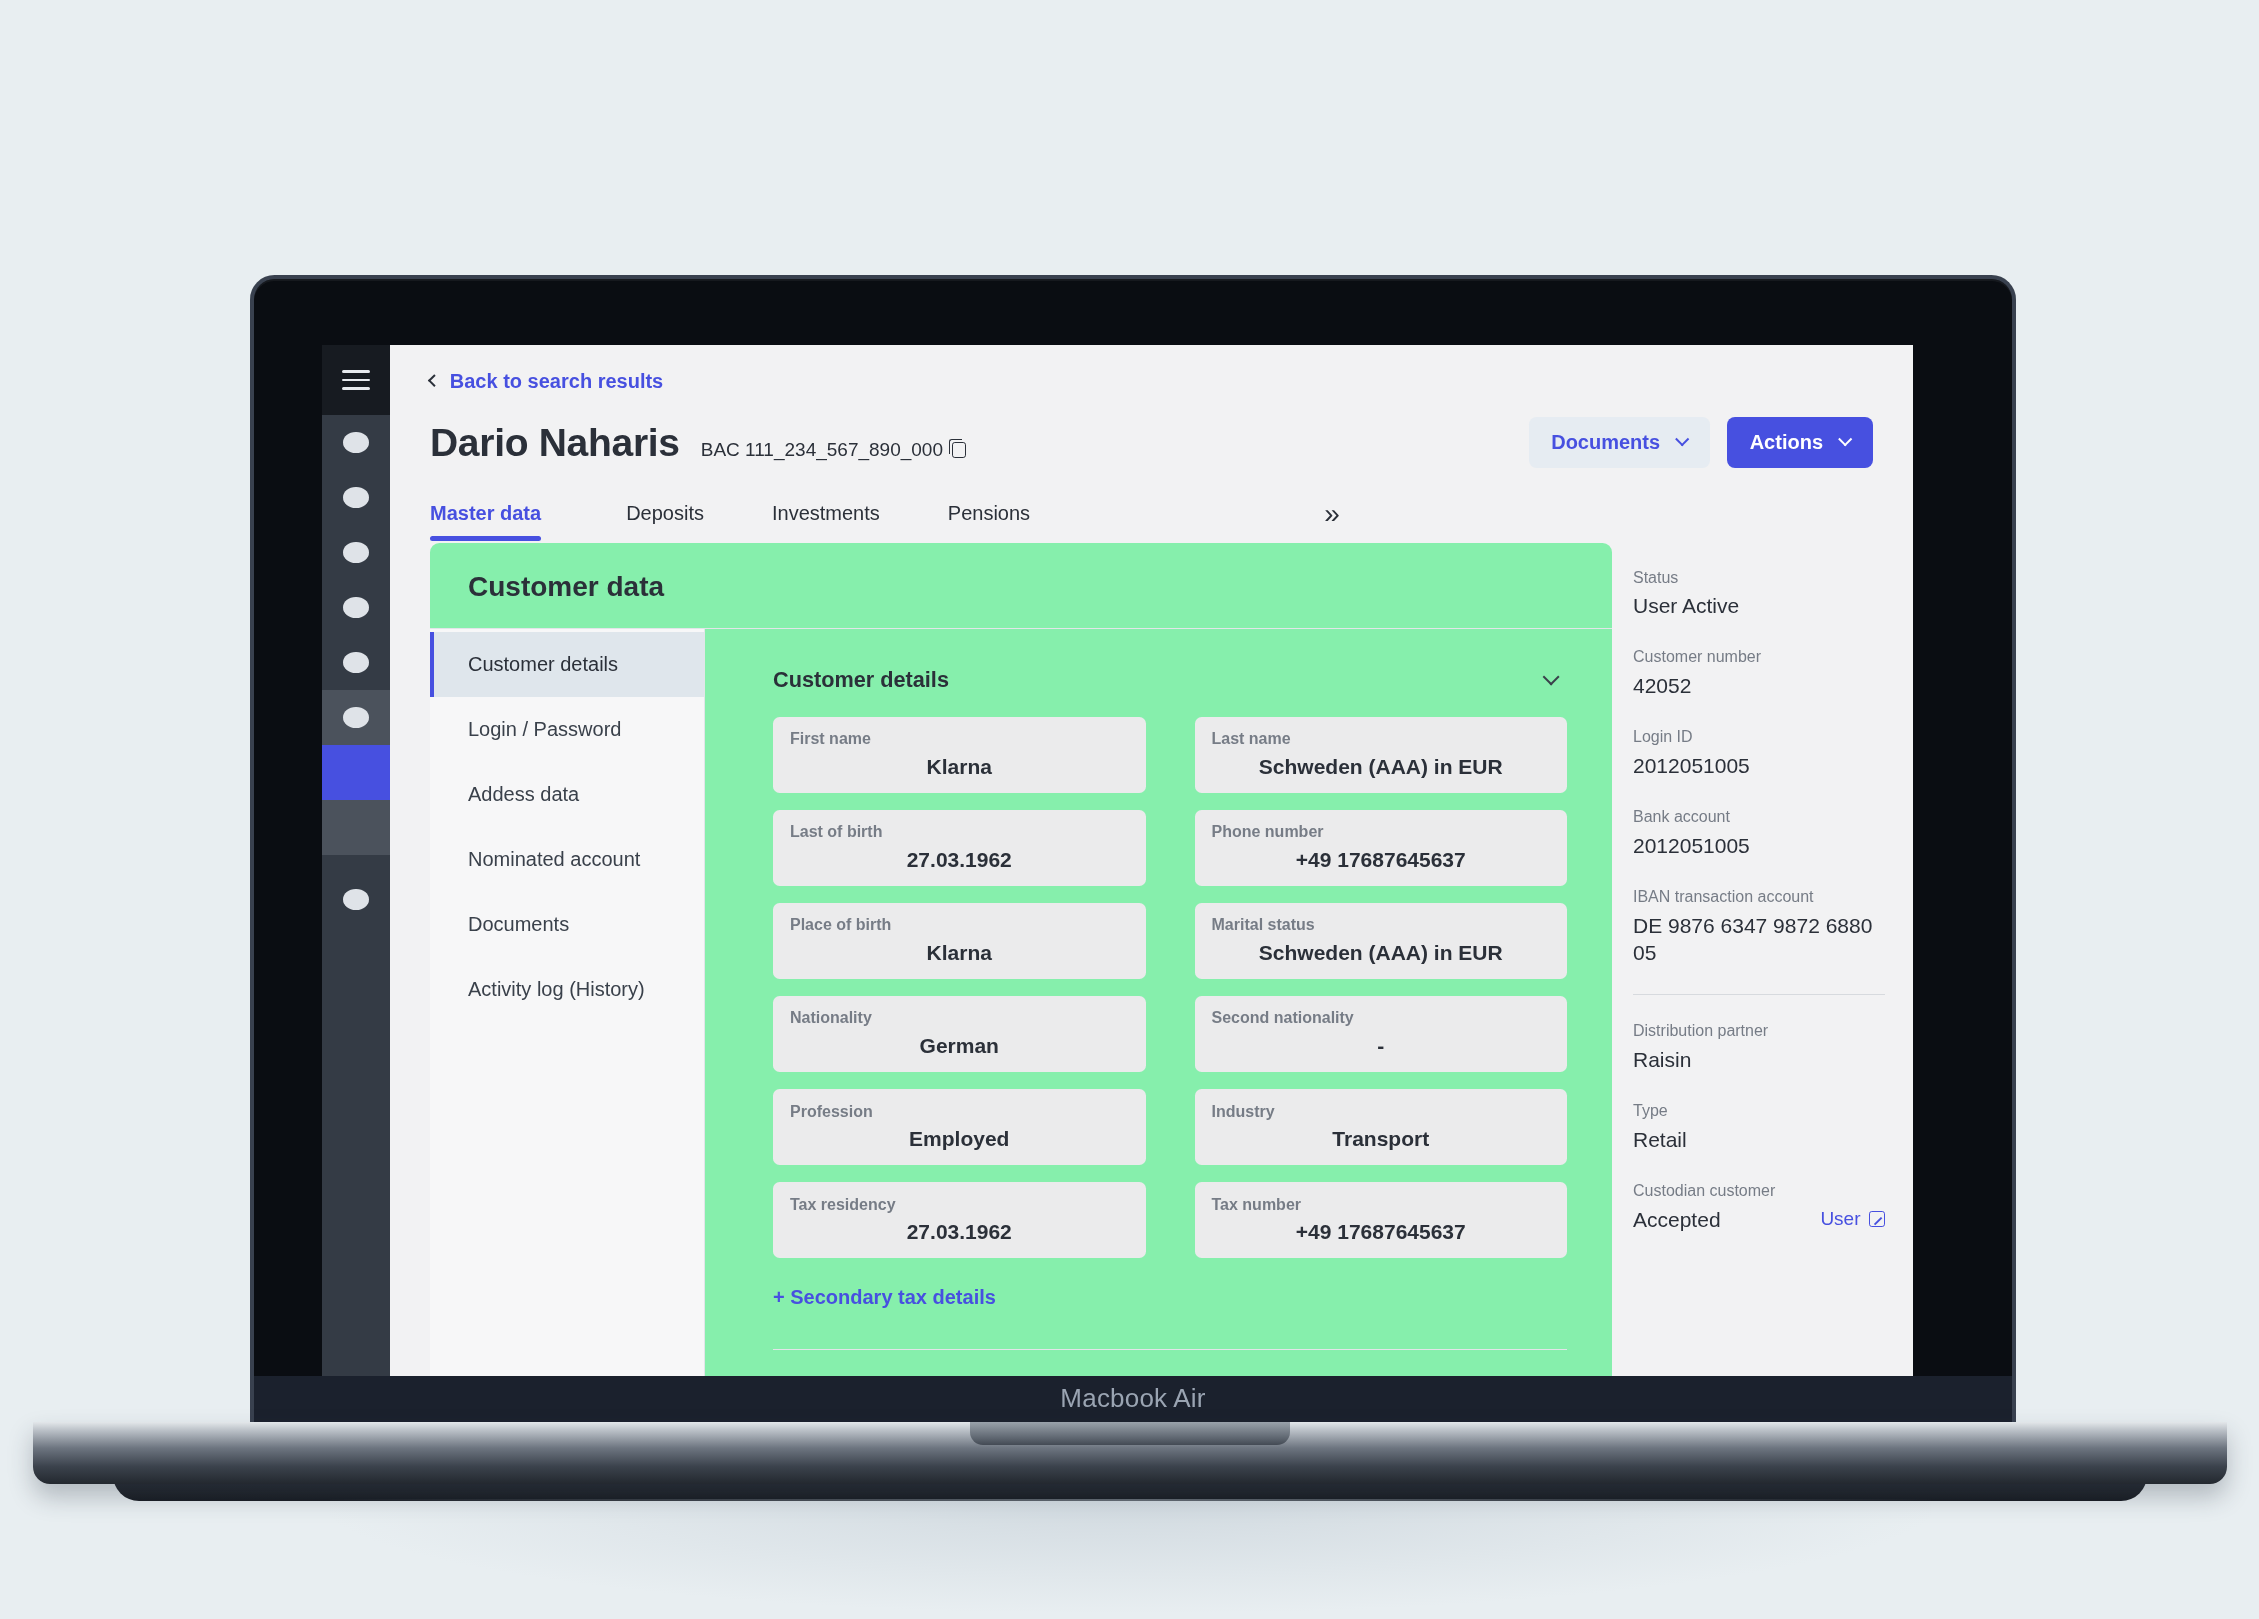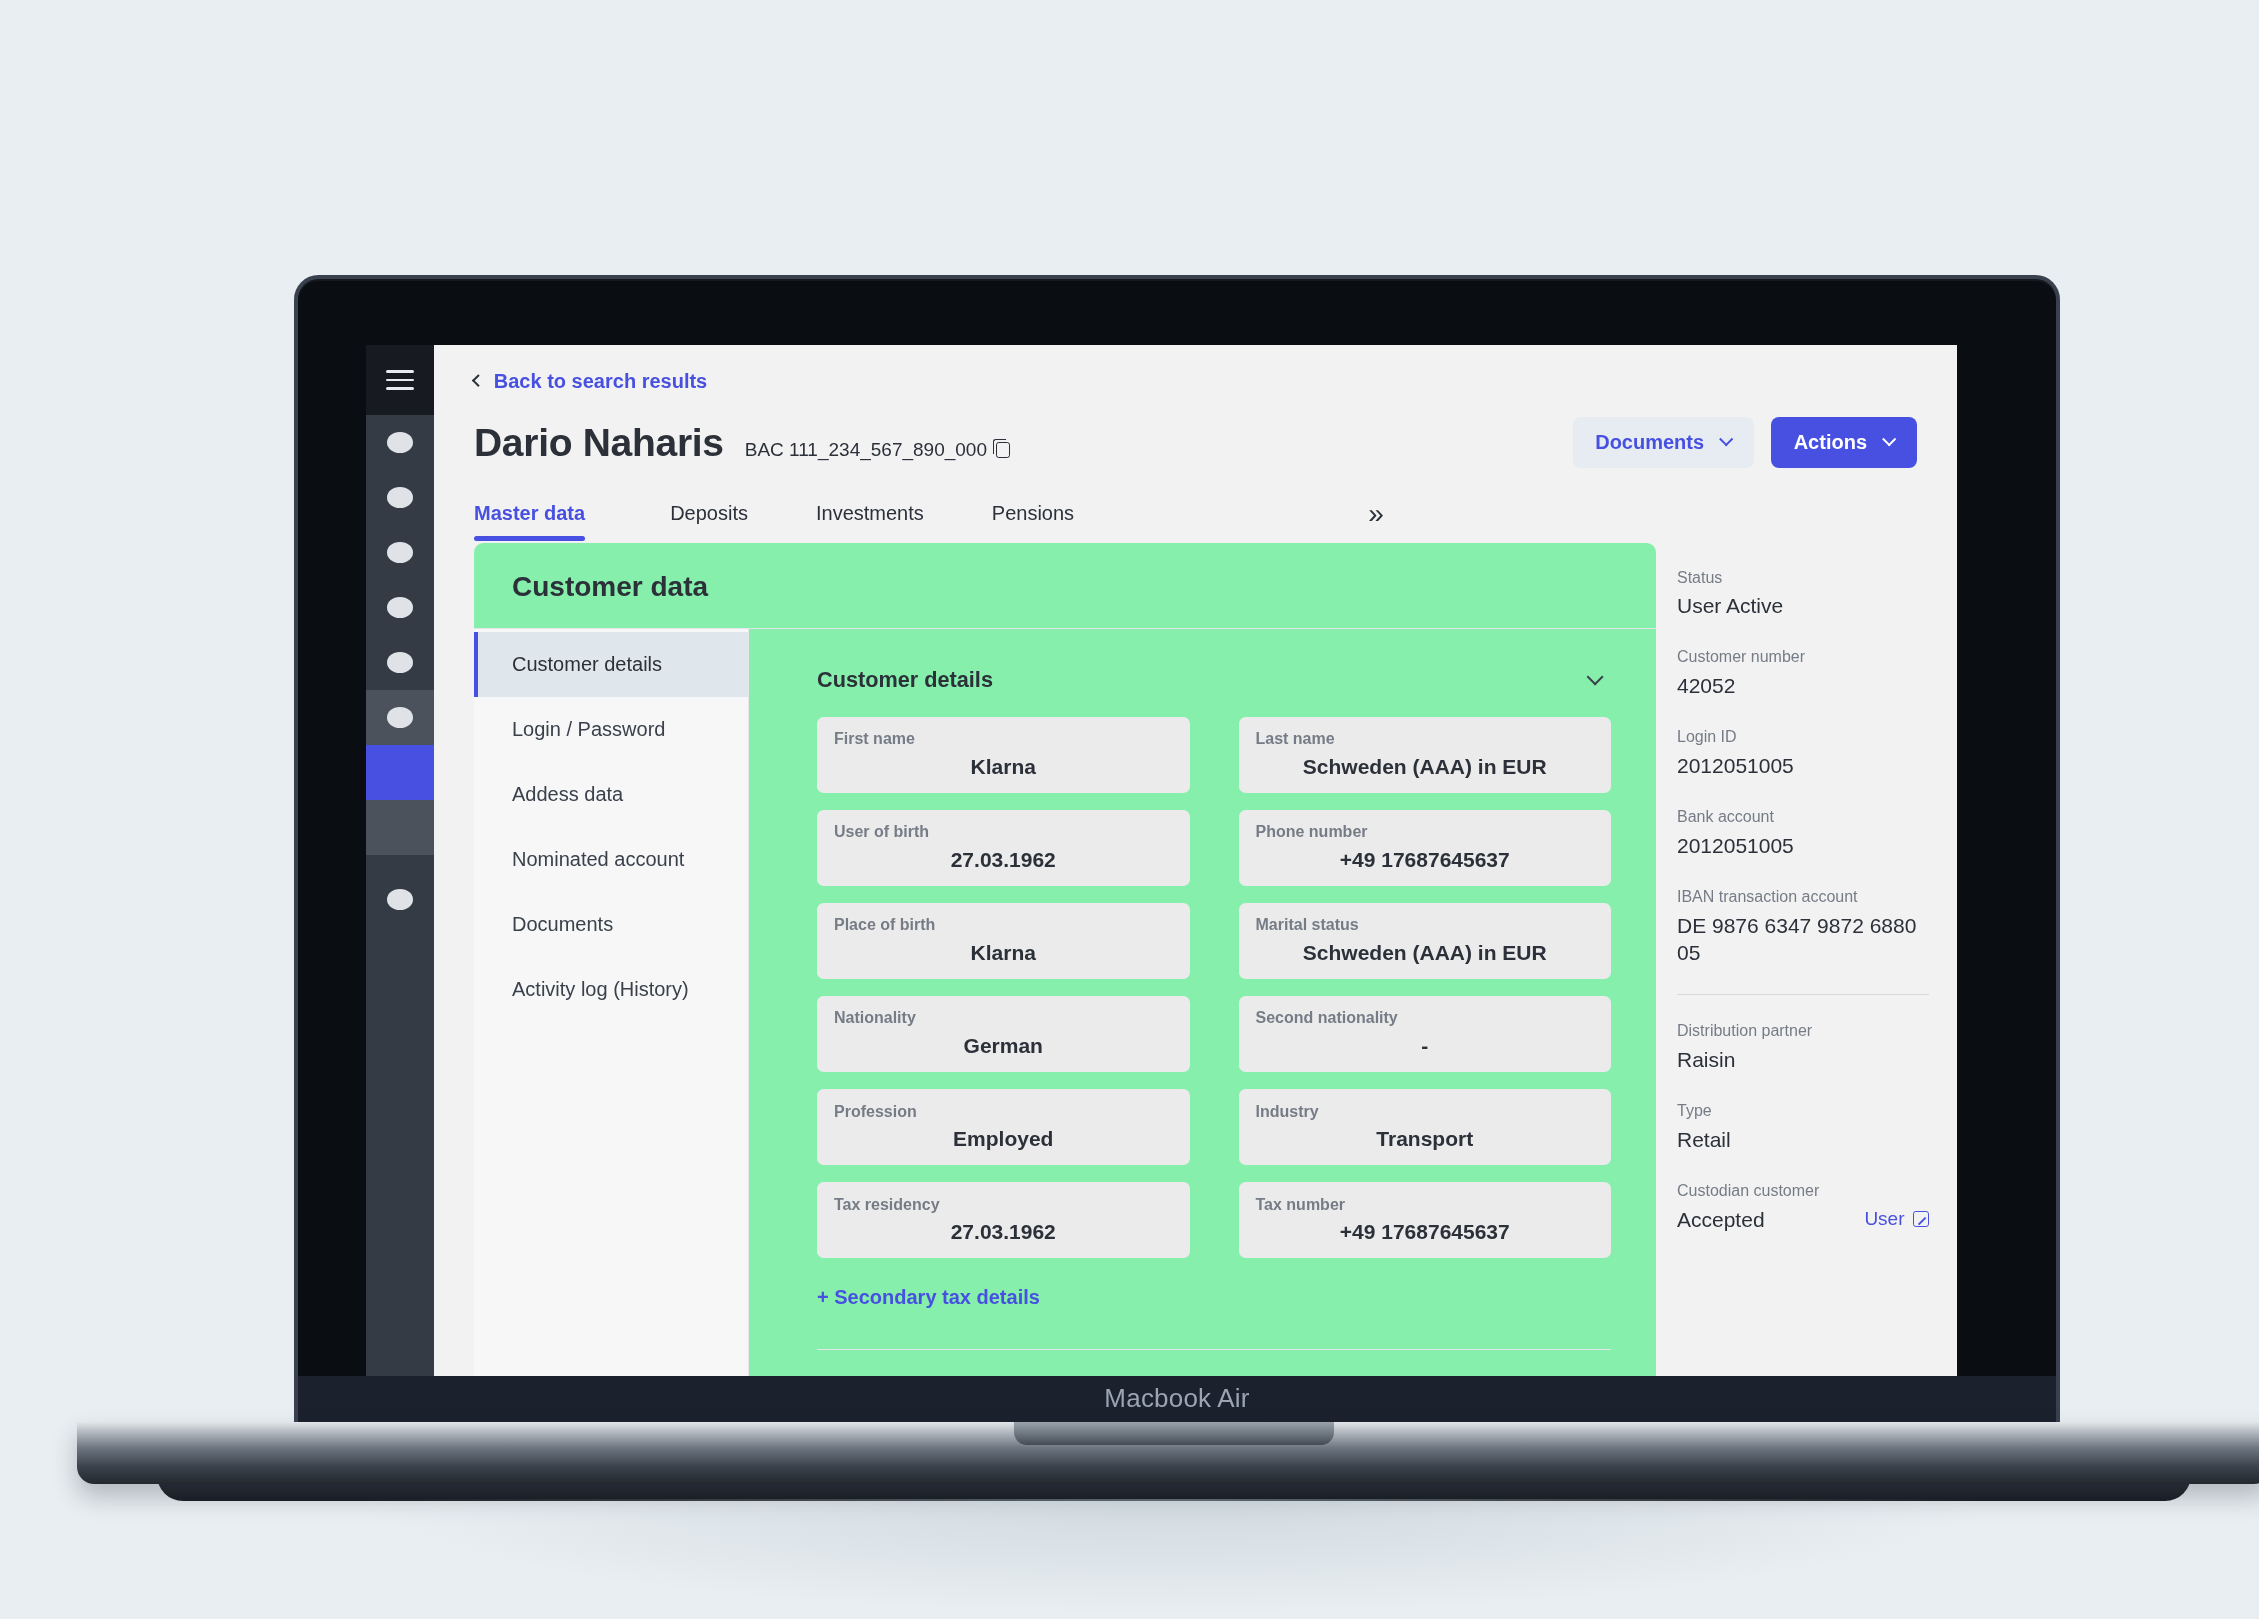--- a/index.html
+++ b/index.html
@@ -13,21 +13,21 @@
   body {
     background: #e8eef1;
     font-family: "Liberation Sans", sans-serif;
     position: relative;
   }
 
   
   .laptop-stage {
     position: absolute;
     left: 0; top: 0;
-    width: 1996px; height: 1620px; margin-left: 44px;
+    width: 1996px; height: 1620px;
   }
 
   .laptop-lid {
     position: absolute;
     left: 250px;
     top: 275px;
     width: 1766px;
     height: 1156px;
     background: #0a0d12;
     border-radius: 24.5px 24.5px 3.8px 3.8px;
@@ -581,21 +581,21 @@
                     <div class="field">
                       <div class="field-label">First name</div>
                       <div class="field-value">Klarna</div>
                     </div>
                     <div class="field">
                       <div class="field-label">Last name</div>
                       <div class="field-value">Schweden (AAA) in EUR</div>
                     </div>
 
                     <div class="field">
-                      <div class="field-label">User of birth</div>
+                      <div class="field-label">Last of birth</div>
                       <div class="field-value">27.03.1962</div>
                     </div>
                     <div class="field">
                       <div class="field-label">Phone number</div>
                       <div class="field-value">+49 17687645637</div>
                     </div>
 
                     <div class="field">
                       <div class="field-label">Place of birth</div>
                       <div class="field-value">Klarna</div>

